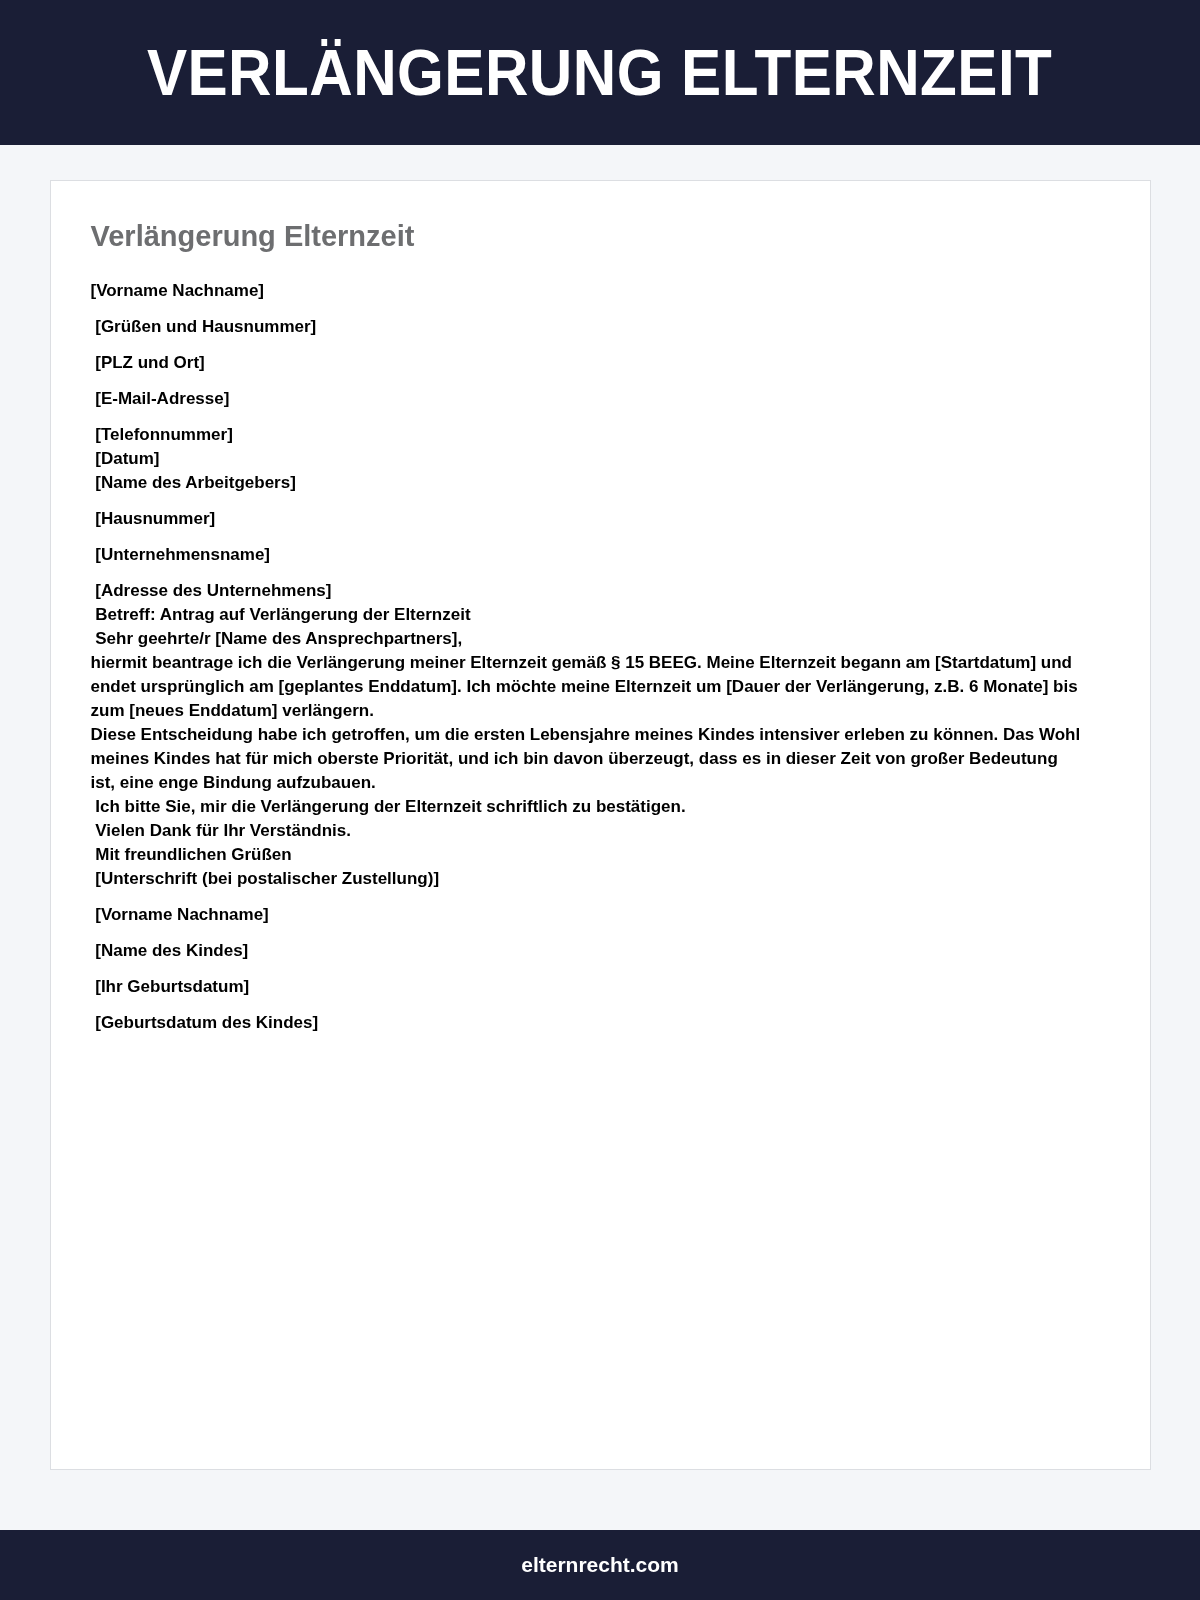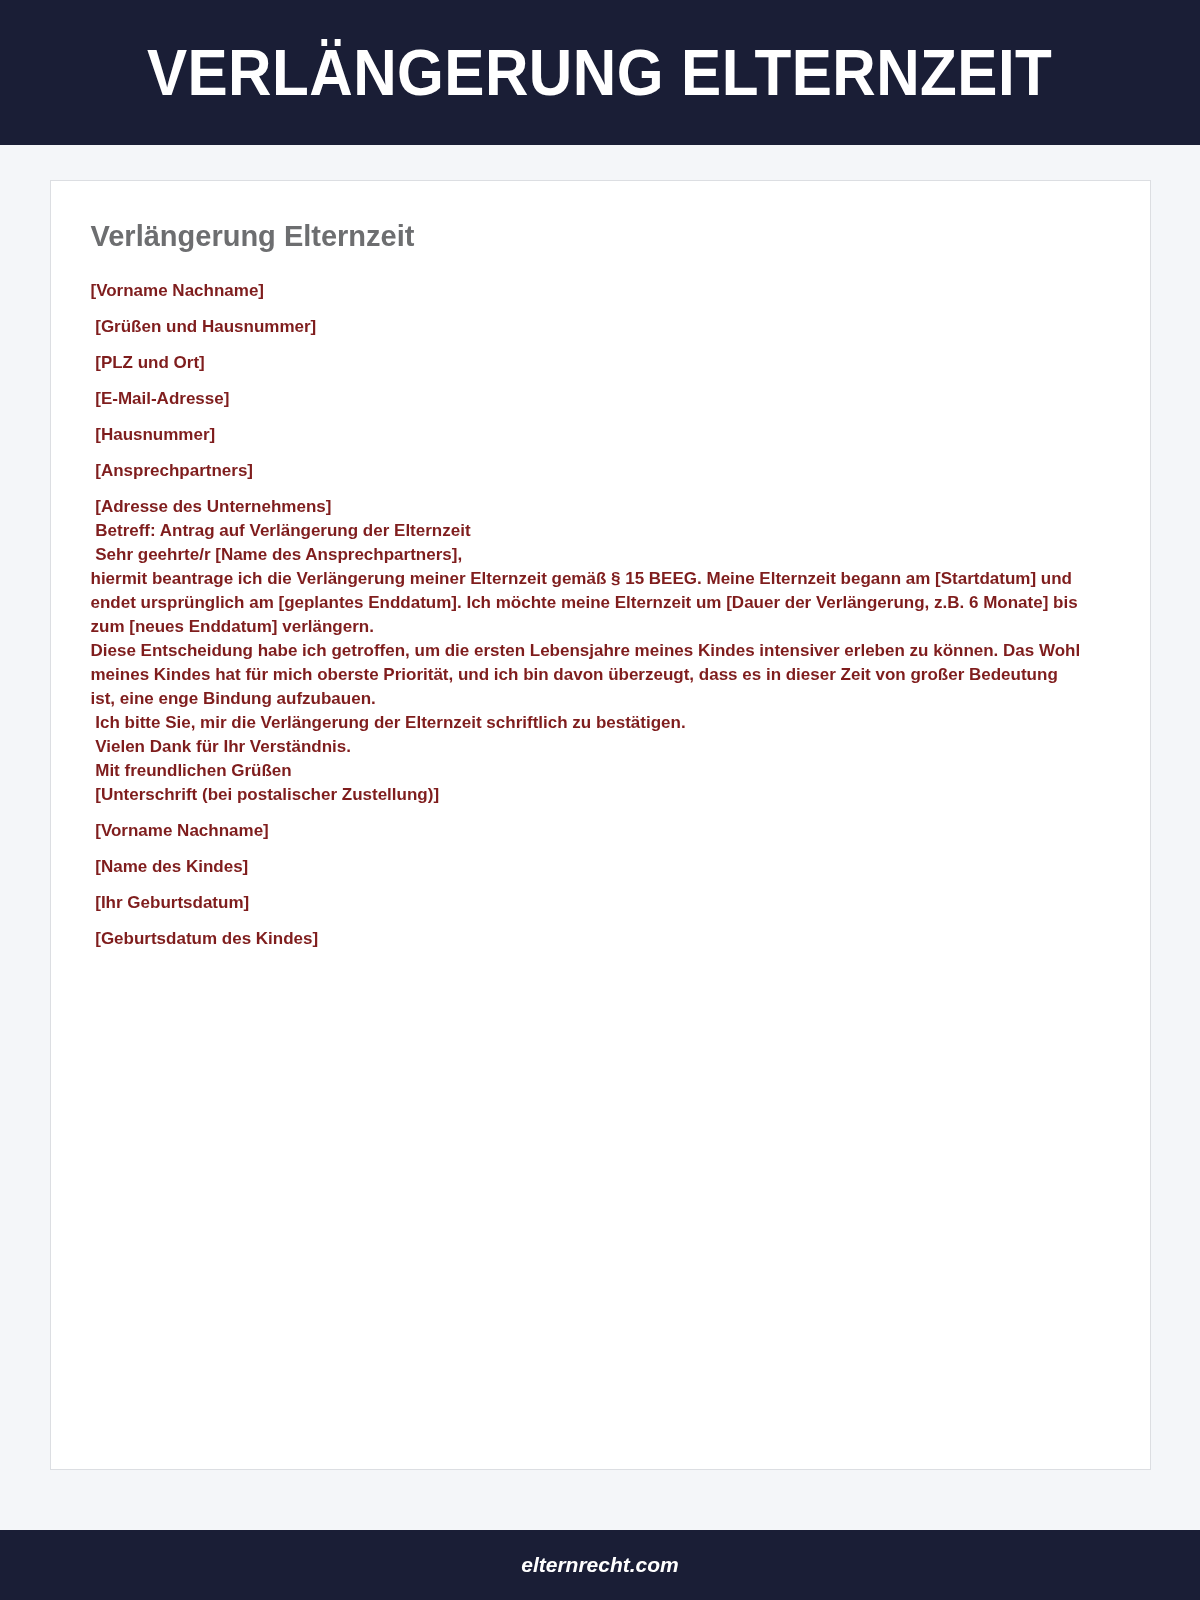--- a/index.html
+++ b/index.html
@@ -49,31 +49,30 @@
     line-height: 34px;
     font-weight: bold;
     color: #6d6e70;
   }
   .letter .para {
     margin: 0 0 12px 0;
     max-width: 990px;
     font-size: 17px;
     line-height: 24px;
     font-weight: bold;
-    color: #7f1d1d;
+    color: #000000;
     white-space: pre-wrap;
   }
   .footer {
     flex: none;
     height: 70px;
     background: #1a1e36;
     display: flex;
     align-items: center;
     justify-content: center;
-    font-style: italic;
   }
   .footer-text {
     color: #ffffff;
     font-weight: bold;
     font-size: 21px;
     white-space: nowrap;
   }
 </style>
 </head>
 <body>
@@ -83,22 +82,25 @@
 </div>
 
 <div class="main">
   <div class="card">
     <h1 class="doc-title">Verlängerung Elternzeit</h1>
     <div class="letter">
         <p class="para">[Vorname Nachname]</p>
         <p class="para"> [Grüßen und Hausnummer]</p>
         <p class="para"> [PLZ und Ort]</p>
         <p class="para"> [E-Mail-Adresse]</p>
+        <p class="para"> [Telefonnummer]
+ [Datum]
+ [Name des Arbeitgebers]</p>
         <p class="para"> [Hausnummer]</p>
-        <p class="para"> [Ansprechpartners]</p>
+        <p class="para"> [Unternehmensname]</p>
         <p class="para"> [Adresse des Unternehmens]
  Betreff: Antrag auf Verlängerung der Elternzeit
  Sehr geehrte/r [Name des Ansprechpartners],
 hiermit beantrage ich die Verlängerung meiner Elternzeit gemäß § 15 BEEG. Meine Elternzeit begann am [Startdatum] und endet ursprünglich am [geplantes Enddatum]. Ich möchte meine Elternzeit um [Dauer der Verlängerung, z.B. 6 Monate] bis zum [neues Enddatum] verlängern.
 Diese Entscheidung habe ich getroffen, um die ersten Lebensjahre meines Kindes intensiver erleben zu können. Das Wohl meines Kindes hat für mich oberste Priorität, und ich bin davon überzeugt, dass es in dieser Zeit von großer Bedeutung ist, eine enge Bindung aufzubauen.
  Ich bitte Sie, mir die Verlängerung der Elternzeit schriftlich zu bestätigen.
  Vielen Dank für Ihr Verständnis.
  Mit freundlichen Grüßen
  [Unterschrift (bei postalischer Zustellung)]</p>
         <p class="para"> [Vorname Nachname]</p>

